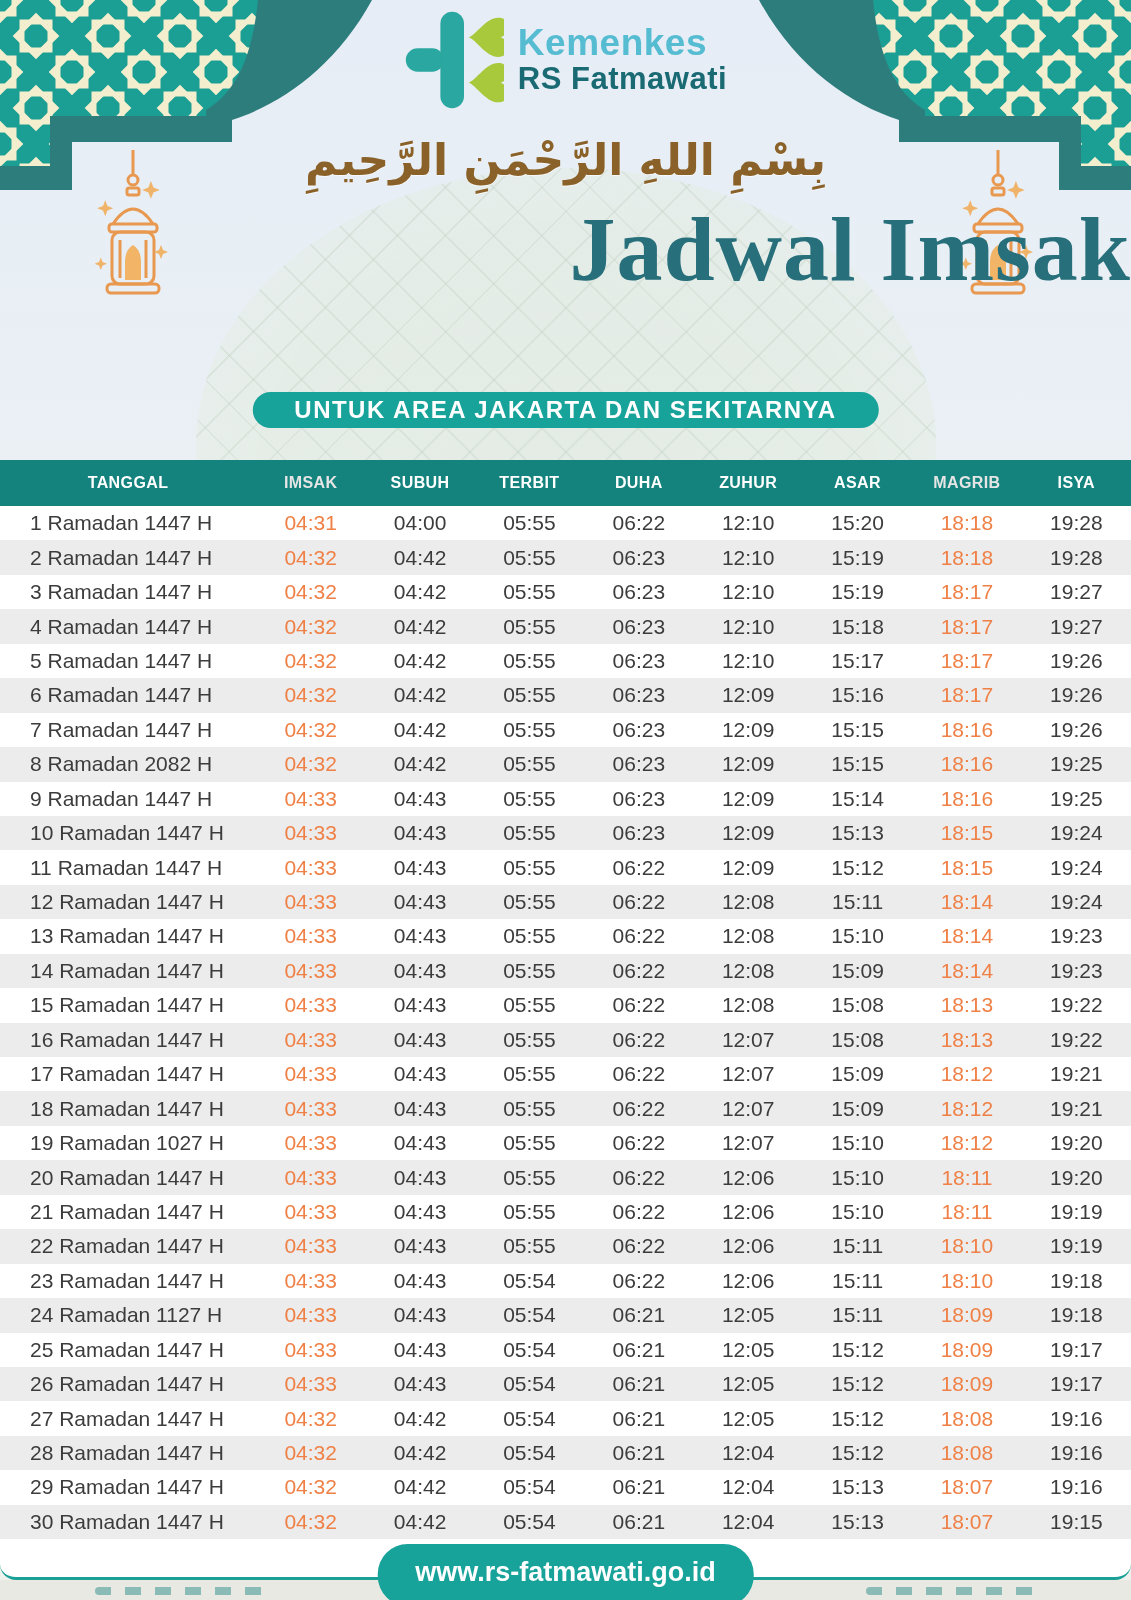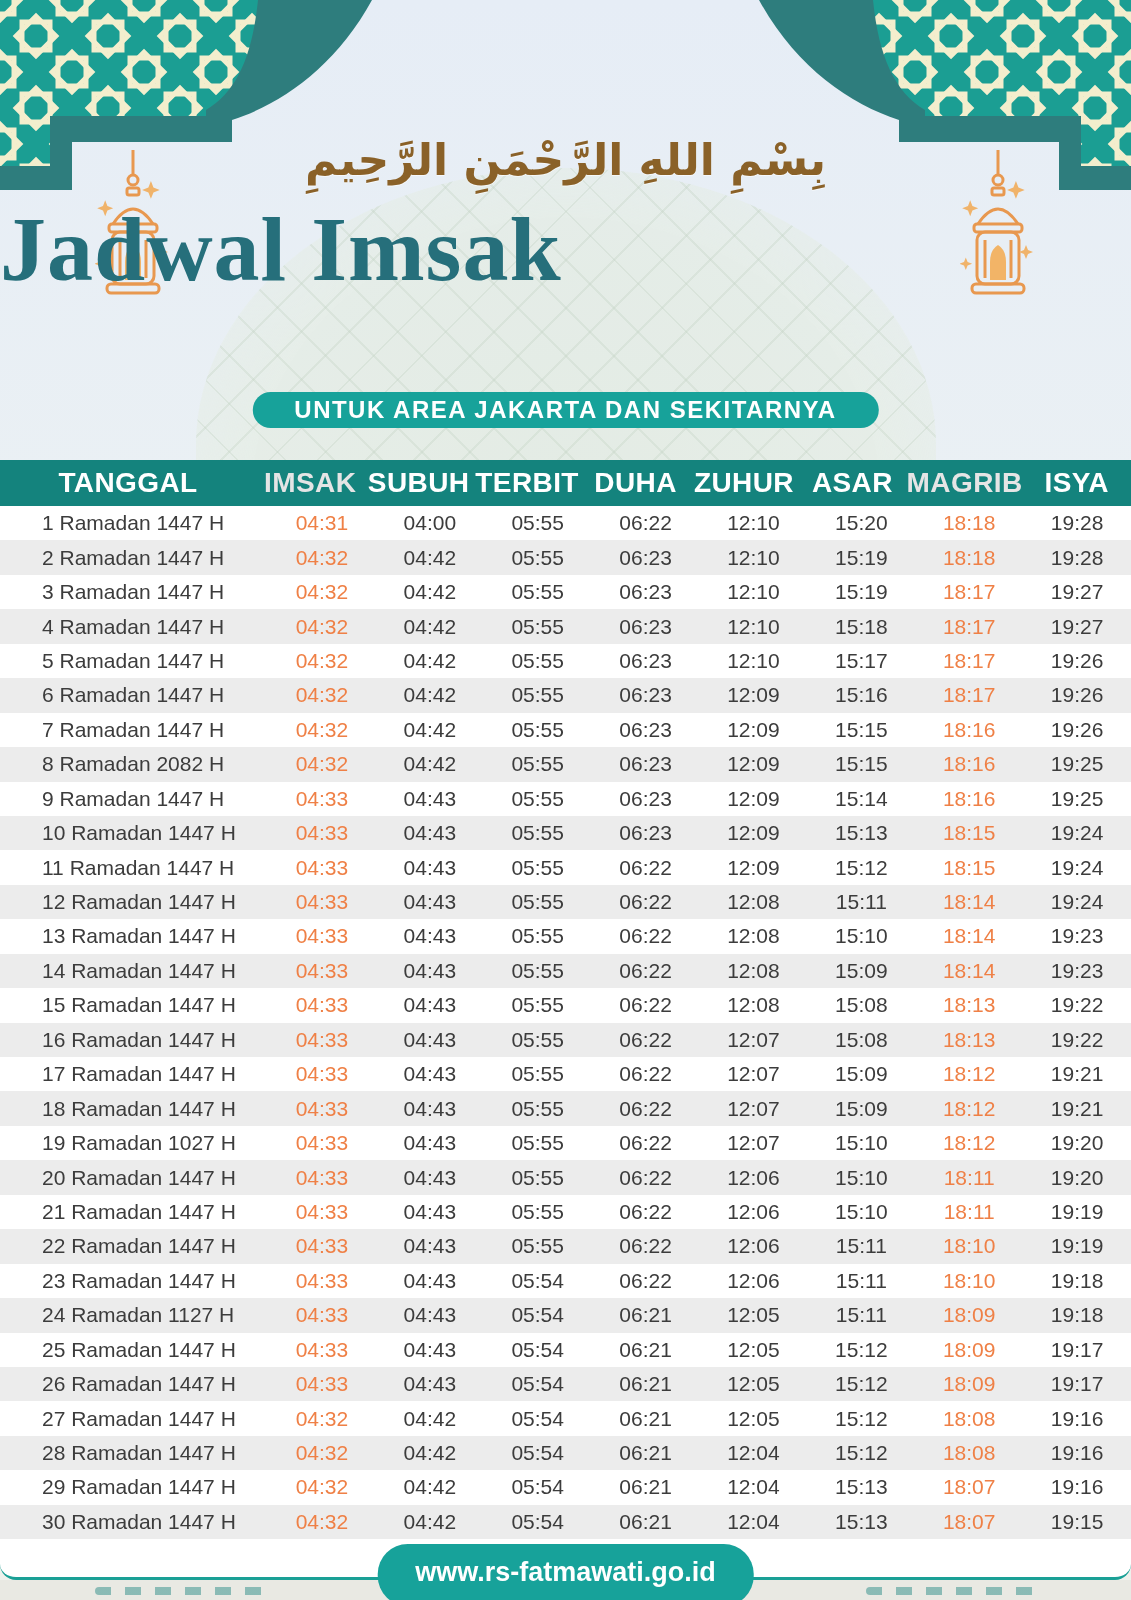--- a/index.html
+++ b/index.html
@@ -27,47 +27,47 @@
   .brand-text{display:flex;flex-direction:column;line-height:1.05;}
   .brand-line1{font-size:37px;font-weight:bold;color:#56bcd2;letter-spacing:.5px;}
   .brand-line2{font-size:31px;font-weight:bold;color:#1a6a73;letter-spacing:.5px;}
 
   .bismillah{
     position:absolute;top:134px;width:100%;text-align:center;z-index:4;
     font-family:"DejaVu Sans",sans-serif;font-size:44px;color:#8a6128;font-weight:bold;
     text-shadow:0 1px 0 rgba(255,255,255,.6);
   }
   .title{
-    position:absolute;top:196px;width:100%;text-align:left;z-index:4;
+    position:absolute;top:196px;width:100%;text-align:right;z-index:4;
     font-family:"Liberation Serif",serif;font-weight:bold;font-size:92px;color:#266f7b;letter-spacing:1px;
   }
   .subtitle{
     position:absolute;top:322px;width:100%;text-align:center;z-index:4;
     font-family:"Liberation Serif",serif;font-weight:bold;font-size:45px;color:#5b3517;
   }
   .area-badge{
     position:absolute;top:392px;left:50%;transform:translateX(-50%);z-index:4;
     background:#17a29a;color:#ffffff;font-weight:bold;font-size:24px;letter-spacing:1.5px;
     padding:4px 42px;border-radius:32px;white-space:nowrap;
   }
 
   .content-card{
     position:absolute;top:460px;left:0;right:0;bottom:20px;z-index:5;
     background:#ffffff;border-radius:0 0 16px 16px;border-bottom:3px solid #1aa096;
   }
   .thead{
     display:grid;grid-template-columns:256px repeat(8,1fr);
     height:46px;align-items:center;background:#14837d;
-    color:#ffffff;font-weight:bold;font-size:28px;letter-spacing:.4px;text-align:center;
+    color:#ffffff;font-weight:bold;font-size:16px;letter-spacing:.4px;text-align:center;
   }
   .thead .gold{color:#e5e5e5;}
   .data-row{
     display:grid;grid-template-columns:256px repeat(8,1fr);
     height:34.45px;align-items:center;
-    font-size:21px;color:#3c3c3c;text-align:center;padding-left:12px;
+    font-size:21px;color:#3c3c3c;text-align:center;
   }
   .data-row:nth-child(even){background:#ececec;}
   .c-date{text-align:left;padding-left:30px;}
   .c-orange{color:#ef8046;}
 
   .bottom-strip{position:absolute;left:0;bottom:0;width:100%;height:20px;background:#e9e9e3;z-index:4;}
   .bottom-deco{
     position:absolute;bottom:5px;width:170px;height:8px;z-index:5;opacity:.45;border-radius:4px;
     background:repeating-linear-gradient(90deg,#17827d 0 16px,transparent 16px 30px);
   }
@@ -155,20 +155,32 @@
     </g>
     <path d="M30,130 V112 Q30,100 38,95 Q46,100 46,112 V130 Z" fill="#f2b467"></path>
     <g fill="#f0b36a">
       <path d="M8,58 l2.2,-5.8 2.2,5.8 5.8,2.2 -5.8,2.2 -2.2,5.8 -2.2,-5.8 -5.8,-2.2 Z" transform="translate(0,-2)"></path>
       <path d="M66,46 l2.8,-7 2.8,7 7,2.8 -7,2.8 -2.8,7 -2.8,-7 -7,-2.8 Z" transform="translate(-6,-4) scale(.9)"></path>
       <path d="M68,100 l2,-5 2,5 5,2 -5,2 -2,5 -2,-5 -5,-2 Z" transform="translate(-4,0)"></path>
       <path d="M4,112 l1.8,-4.5 1.8,4.5 4.5,1.8 -4.5,1.8 -1.8,4.5 -1.8,-4.5 -4.5,-1.8 Z"></path>
     </g>
   </svg>
 
+  <div class="brand">
+    <svg width="100" height="104" viewBox="0 0 110 110">
+      <rect x="2" y="42" width="42" height="26" rx="13" fill="#2aa7a0"></rect>
+      <rect x="40" y="2" width="26" height="106" rx="13" fill="#2aa7a0"></rect>
+      <path d="M0,8 C-2,2 -16,-6 -16,-16 C-16,-26 -4,-28 0,-18 C4,-28 16,-26 16,-16 C16,-6 2,2 0,8 Z" transform="translate(82,30) rotate(90) scale(1.35)" fill="#a9c93c"></path>
+      <path d="M0,8 C-2,2 -16,-6 -16,-16 C-16,-26 -4,-28 0,-18 C4,-28 16,-26 16,-16 C16,-6 2,2 0,8 Z" transform="translate(82,80) rotate(90) scale(1.35)" fill="#a9c93c"></path>
+    </svg>
+    <div class="brand-text">
+      <span class="brand-line1">Kemenkes</span>
+      <span class="brand-line2">RS Fatmawati</span>
+    </div>
+  </div>
 
   <div class="bismillah">بِسْمِ اللهِ الرَّحْمَنِ الرَّحِيمِ</div>
   <div class="title">Jadwal Imsak</div>
   <div class="area-badge">UNTUK AREA JAKARTA DAN SEKITARNYA</div>
 
   <div class="content-card">
     <div class="thead">
       <span>TANGGAL</span>
       <span class="gold">IMSAK</span>
       <span>SUBUH</span>

